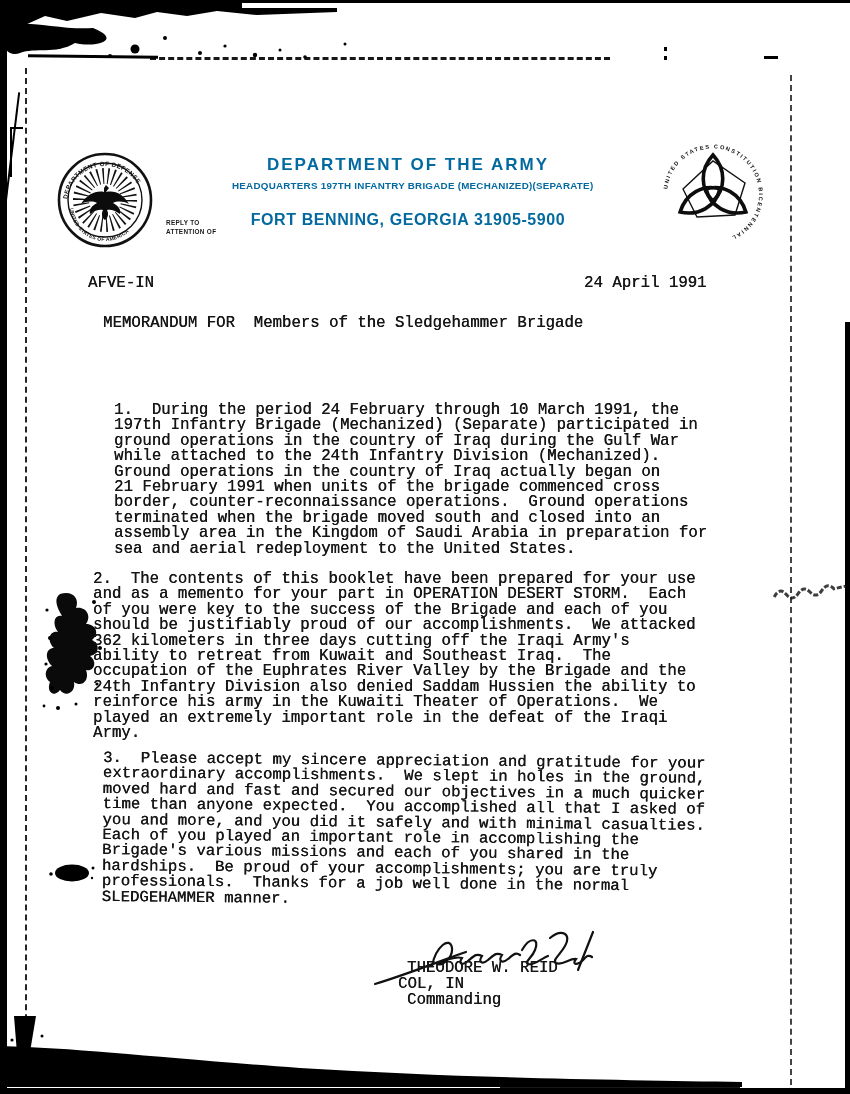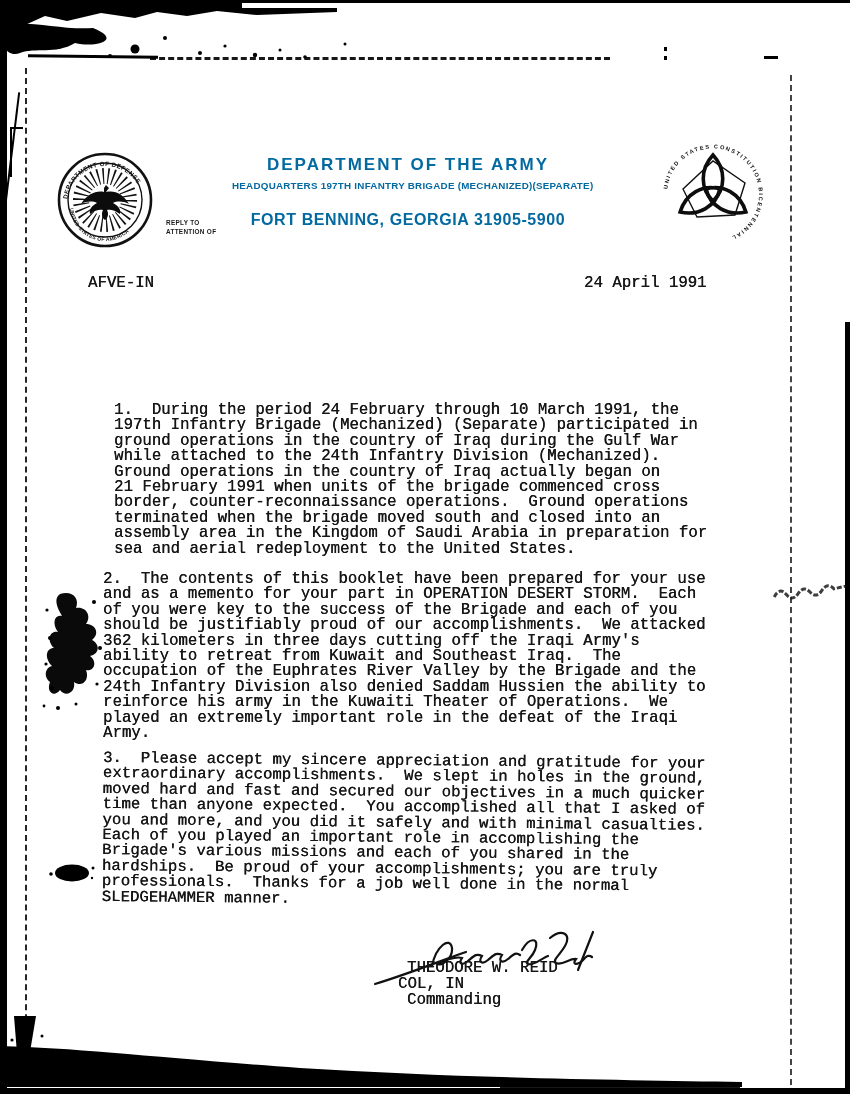--- a/index.html
+++ b/index.html
@@ -156,34 +156,35 @@
   </div>
 
   <div class="reply-block">
     <div>REPLY TO</div>
     <div>ATTENTION OF</div>
   </div>
 
   <div class="typed" style="left:88px;top:276px;">AFVE-IN</div>
   <div class="typed" style="left:536px;top:276px;margin-left:48px;">24 April 1991</div>
 
+  <div class="typed" style="left:103px;top:316px;">MEMORANDUM FOR  Members of the Sledgehammer Brigade</div>
 
 
   <div class="typed" style="left:114px;top:403px;">1.  During the period 24 February through 10 March 1991, the
 197th Infantry Brigade (Mechanized) (Separate) participated in
 ground operations in the country of Iraq during the Gulf War
 while attached to the 24th Infantry Division (Mechanized).
 Ground operations in the country of Iraq actually began on
 21 February 1991 when units of the brigade commenced cross
 border, counter-reconnaissance operations.  Ground operations
 terminated when the brigade moved south and closed into an
 assembly area in the Kingdom of Saudi Arabia in preparation for
 sea and aerial redeployment to the United States.</div>
 
-  <div class="typed" style="left:103px;top:572px;">2.  The contents of this booklet have been prepared for your use
+  <div class="typed" style="left:93px;top:572px;">2.  The contents of this booklet have been prepared for your use
 and as a memento for your part in OPERATION DESERT STORM.  Each
 of you were key to the success of the Brigade and each of you
 should be justifiably proud of our accomplishments.  We attacked
 362 kilometers in three days cutting off the Iraqi Army's
 ability to retreat from Kuwait and Southeast Iraq.  The
 occupation of the Euphrates River Valley by the Brigade and the
 24th Infantry Division also denied Saddam Hussien the ability to
 reinforce his army in the Kuwaiti Theater of Operations.  We
 played an extremely important role in the defeat of the Iraqi
 Army.</div>

